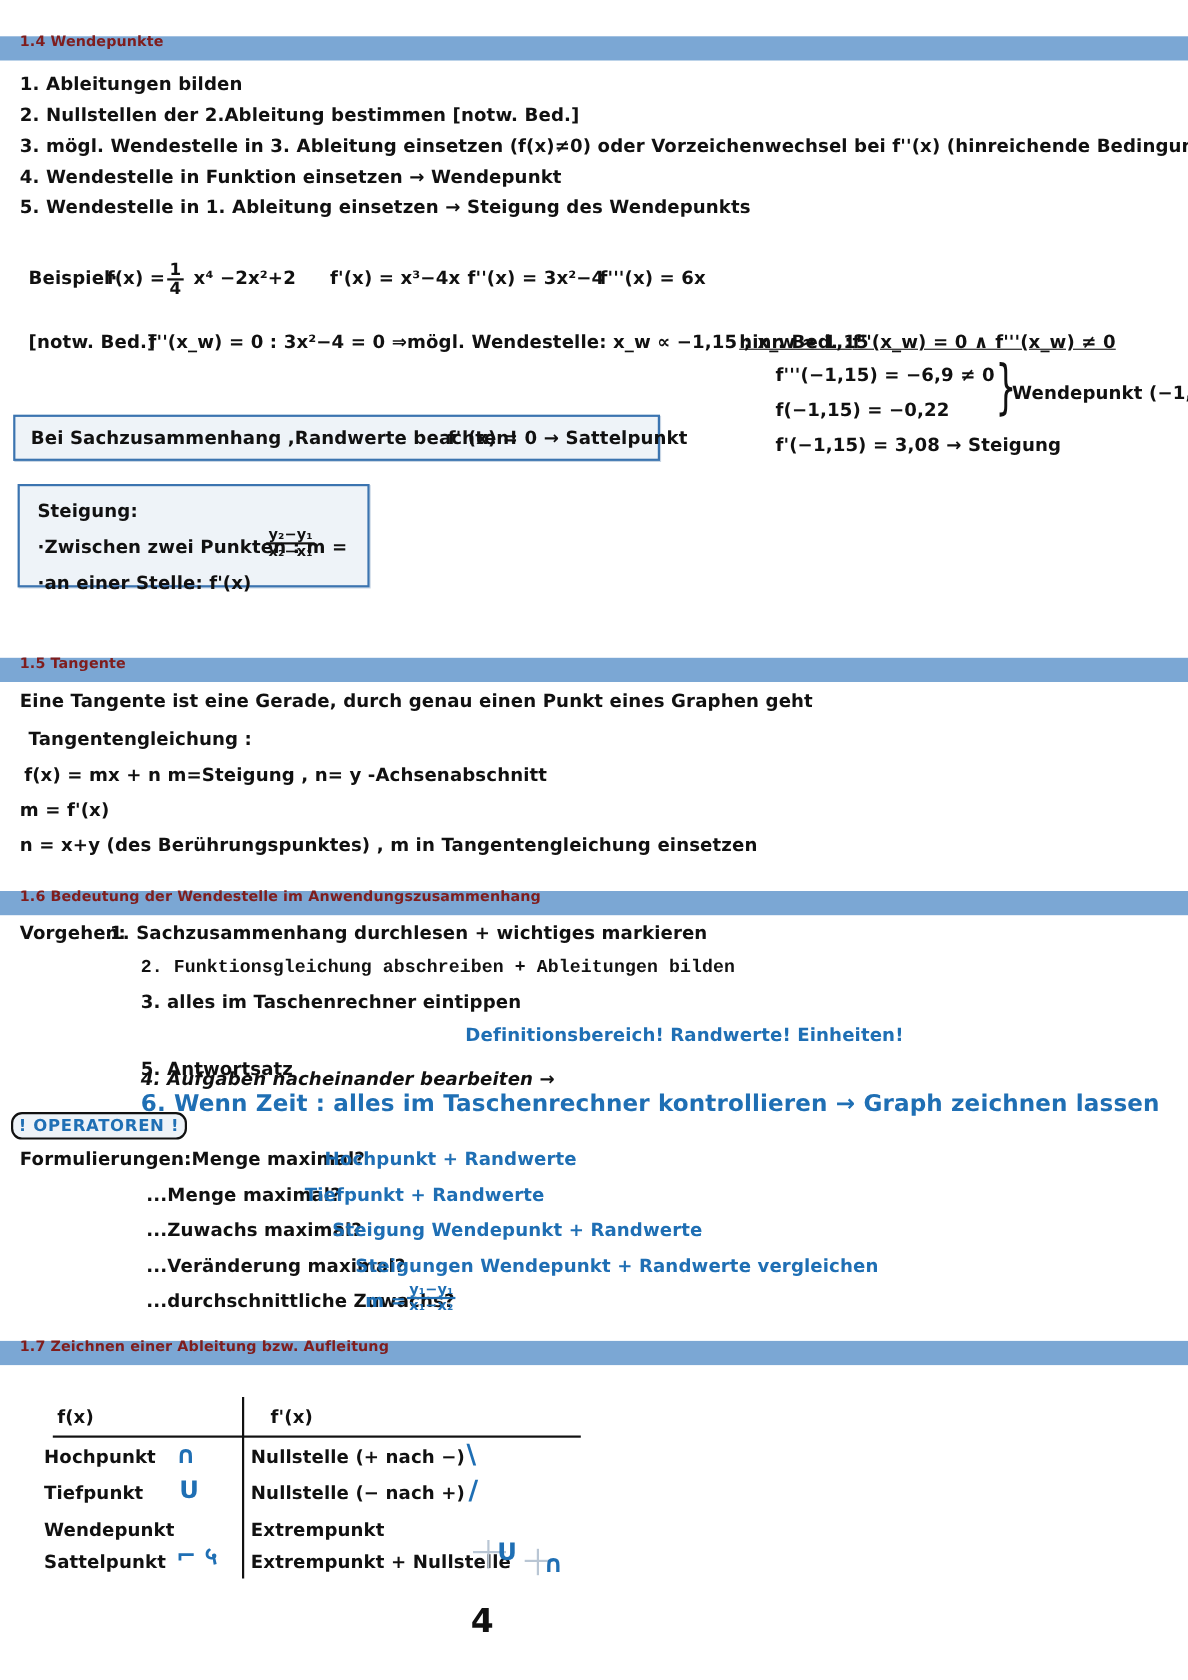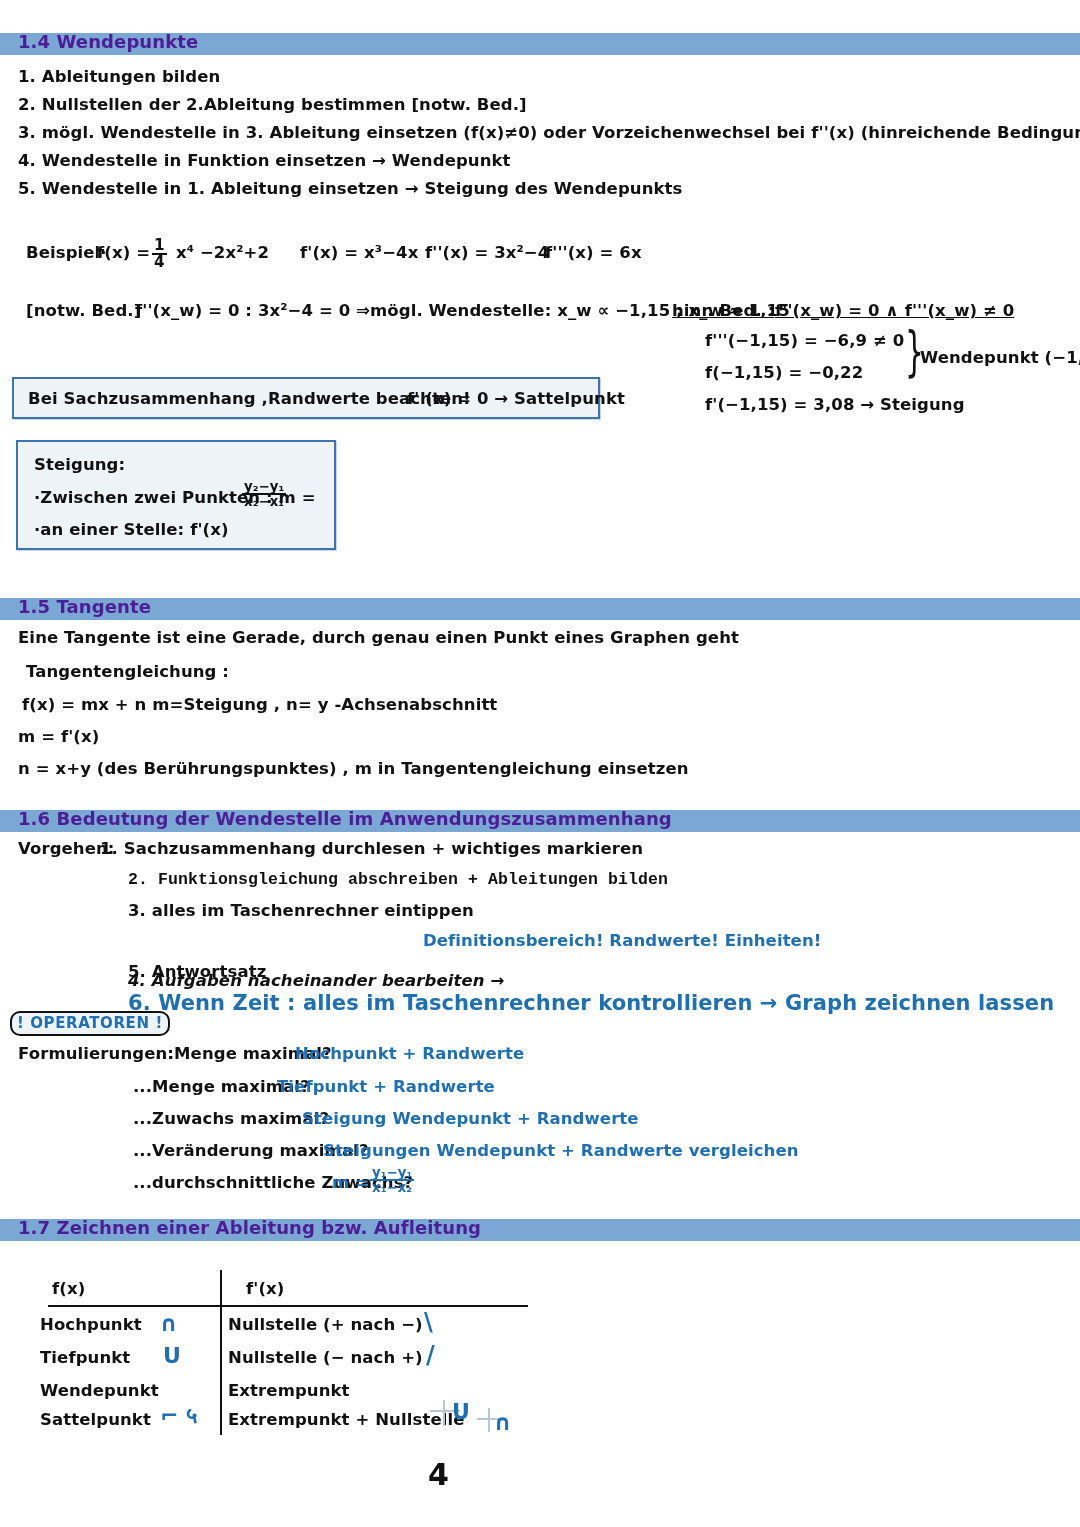--- a/index.html
+++ b/index.html
@@ -29,23 +29,23 @@
   .bar {
     position: absolute;
     left: 0;
     width: 1080px;
     height: 22px;
     background: #7ba7d4;
   }
   .bar-label {
     position: absolute;
     left: 18px;
-    font-size: 18px;
+    font-size: 13px;
     white-space: nowrap;
-    color: #4c1d95;
+    color: #7f1d1d;
   }
 
   
   .line {
     position: absolute;
     white-space: nowrap;
     font-size: 16.5px;
     line-height: 1;
   }
   .line.sm { font-size: 21px; }
@@ -157,21 +157,21 @@
 <div class="line hw" style="left:705px; top:365px;">f(−1,15) = −0,22</div>
 <div class="line hw" style="left:705px; top:397px;">f'(−1,15) = 3,08 → Steigung</div>
 <div class="brace" style="left:905px; top:325px;">}</div>
 <div class="line hw" style="left:920px; top:350px;">Wendepunkt (−1,15/−0,22)</div>
 
 <div class="box" style="left:12px; top:377px; width:588px; height:42px;">
   <div class="line hw" style="left:14px; top:12px;">Bei Sachzusammenhang ,Randwerte beachten!</div>
   <div class="line hw" style="left:393px; top:12px;">f' (x) = 0  → Sattelpunkt</div>
 </div>
 
-<div class="box" style="left:16px; top:440px; width:320px; height:110px;">
+<div class="box" style="left:16px; top:440px; width:320px; height:94px;">
   <div class="line hw" style="left:16px; top:15px;">Steigung:</div>
   <div class="line hw" style="left:16px; top:48px;">·Zwischen zwei Punkten : m =</div>
   <div class="line hw" style="left:224px; top:38px;">
     <span class="frac small">
       <span class="num">y₂−y₁</span>
       <span class="den">x₂−x₁</span>
     </span>
   </div>
   <div class="line hw" style="left:16px; top:80px;">·an einer Stelle: f'(x)</div>
 </div>

